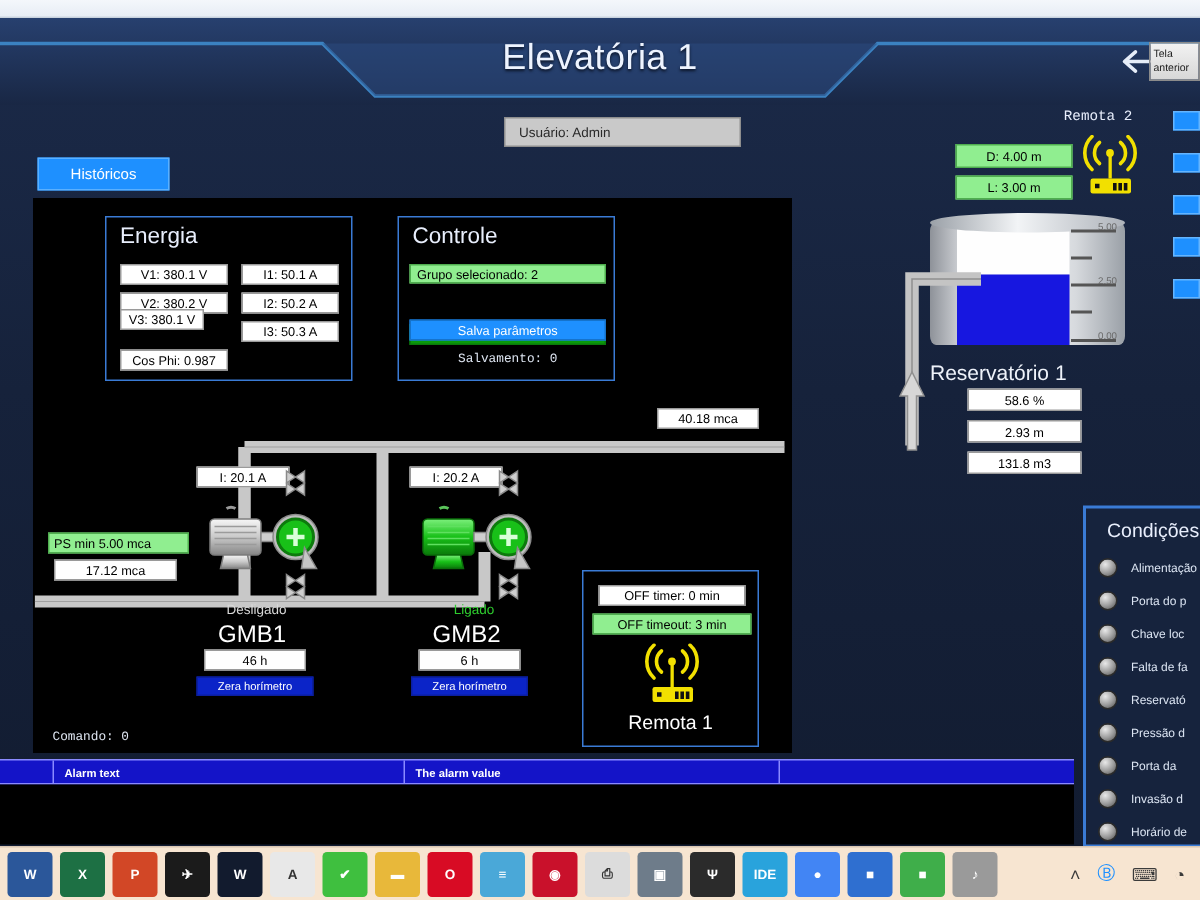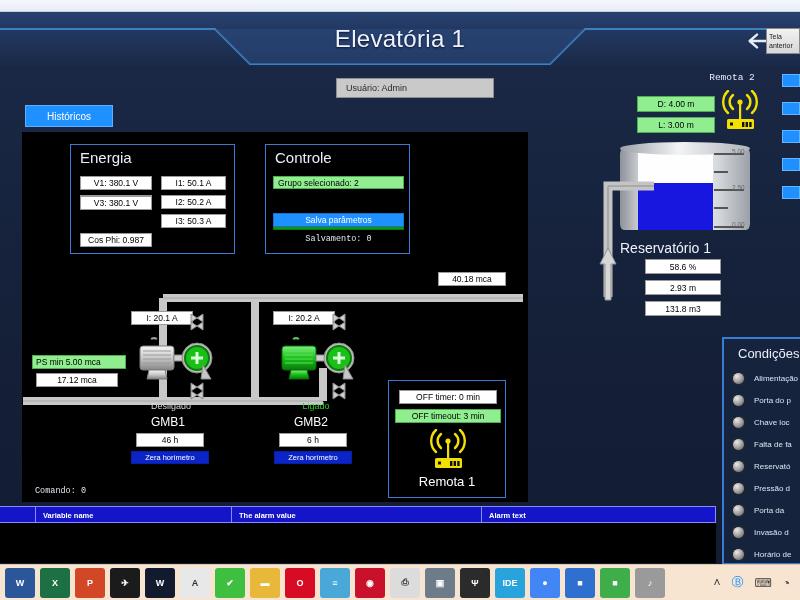--- a/index.html
+++ b/index.html
@@ -51,21 +51,21 @@
   .panel-title { color:#e8eefc; font-size:15px; padding:4px 0 3px 9px; }
 
   .fld { background:#fff; border:1px solid #9a9a9a; color:#000; font-size:8.5px;
      height:14px; display:flex; align-items:center; justify-content:center; }
   .fld.grn { background:#90ee90; border-color:#4fae4f; }
   .fld.grn-d { background:#0a9a0a; color:#fff; border-color:#0a7a0a;margin-top:22px; }
   .fld.blu { background:#1e90ff; color:#fff; border-color:#1573cc; }
 
   .lbl { color:#dfe6f2; font-size:8.5px;font-family:Liberation Mono, monospace; }
 
-  .pname { position:absolute; color:#fff; font-size:12px; text-align:center; width:80px; }
+  .pname { position:absolute; color:#fff; font-size:16px; text-align:center; width:80px; }
   .pstate { position:absolute; font-size:9px; text-align:center; width:70px; }
 
   
   #remota1 { position:absolute; left:388px; top:368px; width:118px; height:118px;
      border:1px solid #3a7bd5; background:#000; }
 
   
   #tank-wrap { position:absolute; left:620px; top:130px; width:140px; height:95px; }
   .tank-body { position:absolute; left:0; top:6px; width:130px; height:82px;
      background:linear-gradient(90deg,#8e9299 0%,#e9ebee 22%,#fbfcfd 45%,#d6d9dd 75%,#9aa0a7 100%);
@@ -238,21 +238,21 @@
           </div>
         </div>
     </div>
 
     <div id="mimic">
 
       <div class="panel" style="left:47px;top:11px;width:165px;height:110px;">
         <div class="panel-title">Energia</div>
         <div class="fld" style="position:absolute;left:9px;top:31px;width:72px;">V1:  380.1  V</div>
         <div class="fld" style="position:absolute;left:9px;top:50px;width:72px;">V2:  380.2  V</div>
-        <div class="fld" style="position:absolute;left:9px;top:51px;width:72px;">V3:  380.1  V</div>
+        <div class="fld" style="position:absolute;left:9px;top:61px;width:56px;">V3:  380.1  V</div>
         <div class="fld" style="position:absolute;left:9px;top:88px;width:72px;">Cos Phi:  0.987</div>
         <div class="fld" style="position:absolute;left:90px;top:31px;width:65px;">I1:  50.1  A</div>
         <div class="fld" style="position:absolute;left:90px;top:50px;width:65px;">I2:  50.2  A</div>
         <div class="fld" style="position:absolute;left:90px;top:69px;width:65px;">I3:  50.3  A</div>
       </div>
 
       <div class="panel" style="left:242px;top:11px;width:145px;height:110px;">
         <div class="panel-title">Controle</div>
         <div class="fld grn" style="position:absolute;left:7px;top:31px;width:131px;height:13px;justify-content:flex-start;padding-left:4px;">Grupo selecionado:  2</div>
         <div class="fld grn-d" style="position:absolute;left:7px;top:49px;width:131px;height:14px;">Automático</div>
@@ -385,23 +385,22 @@
         <rect x="22" y="32" width="2.4" height="5" fill="#111"></rect>
         <rect x="25.6" y="32" width="2.4" height="5" fill="#111"></rect>
         <rect x="29.2" y="32" width="2.4" height="5" fill="#111"></rect>
       </svg>
       <div style="position:absolute;left:0;top:93px;width:116px;text-align:center;color:#fff;font-size:13px;">Remota 1</div>
     </div>
 
     <div id="alarms">
       <div id="alarm-head">
           <div style="width: 36px;"></div>
-          <div style="width: 196px;">Variable name</div>
+          <div style="width: 234px;">Alarm text</div>
           <div style="width: 250px;">The alarm value</div>
-          <div style="width: 234px;">Alarm text</div>
         </div>
       <div id="alarm-body"></div>
     </div>
 
   </div>
 
   <div id="taskbar">
     <div id="tb-items" style="display:flex;align-items:center;">
         <div class="tb-icon" style="background: rgb(43, 87, 154);">W</div>
         <div class="tb-icon" style="background: rgb(29, 112, 68);">X</div>

